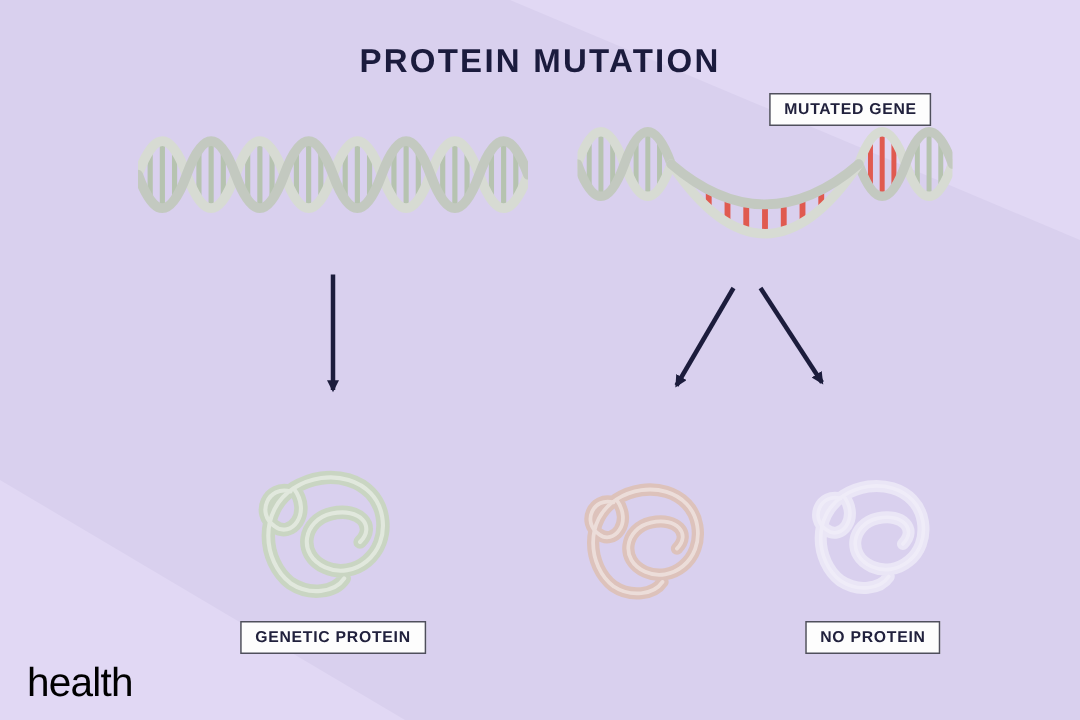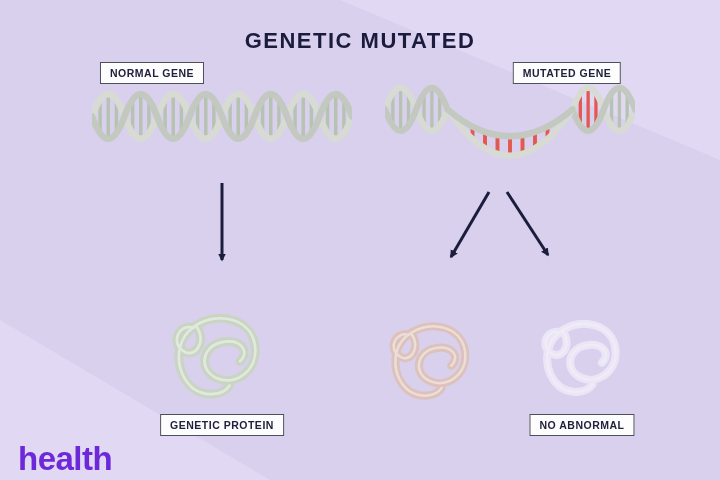--- a/index.html
+++ b/index.html
@@ -34,36 +34,35 @@
   .p-abnormal{left:380px;top:306px;width:106px;height:106px;}
   .p-none{left:532px;top:304px;width:104px;height:104px;}
   .knot{fill:none;stroke-width:8.5;stroke-linecap:round;stroke-linejoin:round;}
   .knot-hl{fill:none;stroke-width:2.6;stroke-linecap:round;stroke-linejoin:round;stroke:rgba(255,255,255,.45);}
   .p-normal .knot{stroke:#c9d5c2;}
   .p-abnormal .knot{stroke:#ddc2bb;}
   .p-none .knot{stroke:#eae6f6;}
   .p-none .knot-hl{stroke:rgba(255,255,255,.25);}
   .brand{
     position:absolute;left:18px;top:440px;
-    font-size:33px;font-weight:700;letter-spacing:-.5px;color:#6d28d9;
+    font-size:27px;font-weight:400;letter-spacing:-.5px;color:#000000;
   }
 </style>
 </head>
 <body>
 
 <div class="stage">
 
   <svg class="bg" width="720" height="480" aria-hidden="true">
     <polygon points="340,0 720,0 720,160" fill="#e1d8f4"></polygon>
     <polygon points="0,320 270,480 0,480" fill="#e1d8f4"></polygon>
   </svg>
 
-  <h1 class="title">GENETIC MUTATED</h1>
+  <h1 class="title">PROTEIN MUTATION</h1>
 
-  <div class="tag tag-normal-gene">NORMAL GENE</div>
   <div class="tag tag-mutated-gene">MUTATED GENE</div>
 
   <svg class="helix helix-left" viewBox="0 0 256 56">
       <line x1="8" y1="12.443650813895957" x2="8" y2="43.55634918610404" stroke="#b6c3b0" stroke-width="3.4" stroke-linecap="round"></line>
       <line x1="16" y1="6" x2="16" y2="50" stroke="#b6c3b0" stroke-width="3.4" stroke-linecap="round"></line>
       <line x1="24" y1="12.443650813895953" x2="24" y2="43.55634918610404" stroke="#b6c3b0" stroke-width="3.4" stroke-linecap="round"></line>
       <line x1="40" y1="12.443650813895957" x2="40" y2="43.55634918610404" stroke="#b6c3b0" stroke-width="3.4" stroke-linecap="round"></line>
       <line x1="48" y1="6" x2="48" y2="50" stroke="#b6c3b0" stroke-width="3.4" stroke-linecap="round"></line>
       <line x1="56" y1="12.443650813895953" x2="56" y2="43.55634918610404" stroke="#b6c3b0" stroke-width="3.4" stroke-linecap="round"></line>
       <line x1="72" y1="12.443650813895957" x2="72" y2="43.55634918610404" stroke="#b6c3b0" stroke-width="3.4" stroke-linecap="round"></line>
@@ -137,16 +136,16 @@
     <path class="knot" d="M30,88 C12,74 10,42 32,28 C54,14 84,22 88,46 C92,70 70,86 52,78 C34,70 38,48 56,44 C74,40 84,52 74,62 M32,28 C44,44 30,60 20,52 C8,44 16,26 30,30 M30,88 C42,96 58,94 64,85"></path>
     <path class="knot-hl" d="M30,88 C12,74 10,42 32,28 C54,14 84,22 88,46 C92,70 70,86 52,78 C34,70 38,48 56,44 C74,40 84,52 74,62 M32,28 C44,44 30,60 20,52 C8,44 16,26 30,30 M30,88 C42,96 58,94 64,85"></path>
   </svg>
 
   <svg class="protein p-none" viewBox="0 0 110 110">
     <path class="knot" d="M30,88 C12,74 10,42 32,28 C54,14 84,22 88,46 C92,70 70,86 52,78 C34,70 38,48 56,44 C74,40 84,52 74,62 M32,28 C44,44 30,60 20,52 C8,44 16,26 30,30 M30,88 C42,96 58,94 64,85"></path>
     <path class="knot-hl" d="M30,88 C12,74 10,42 32,28 C54,14 84,22 88,46 C92,70 70,86 52,78 C34,70 38,48 56,44 C74,40 84,52 74,62 M32,28 C44,44 30,60 20,52 C8,44 16,26 30,30 M30,88 C42,96 58,94 64,85"></path>
   </svg>
 
   <div class="tag tag-normal-protein">GENETIC PROTEIN</div>
-  <div class="tag tag-no-protein">NO ABNORMAL</div>
+  <div class="tag tag-no-protein">NO PROTEIN</div>
 
   <div class="brand">health</div>
 </div>
 
 </body></html>

